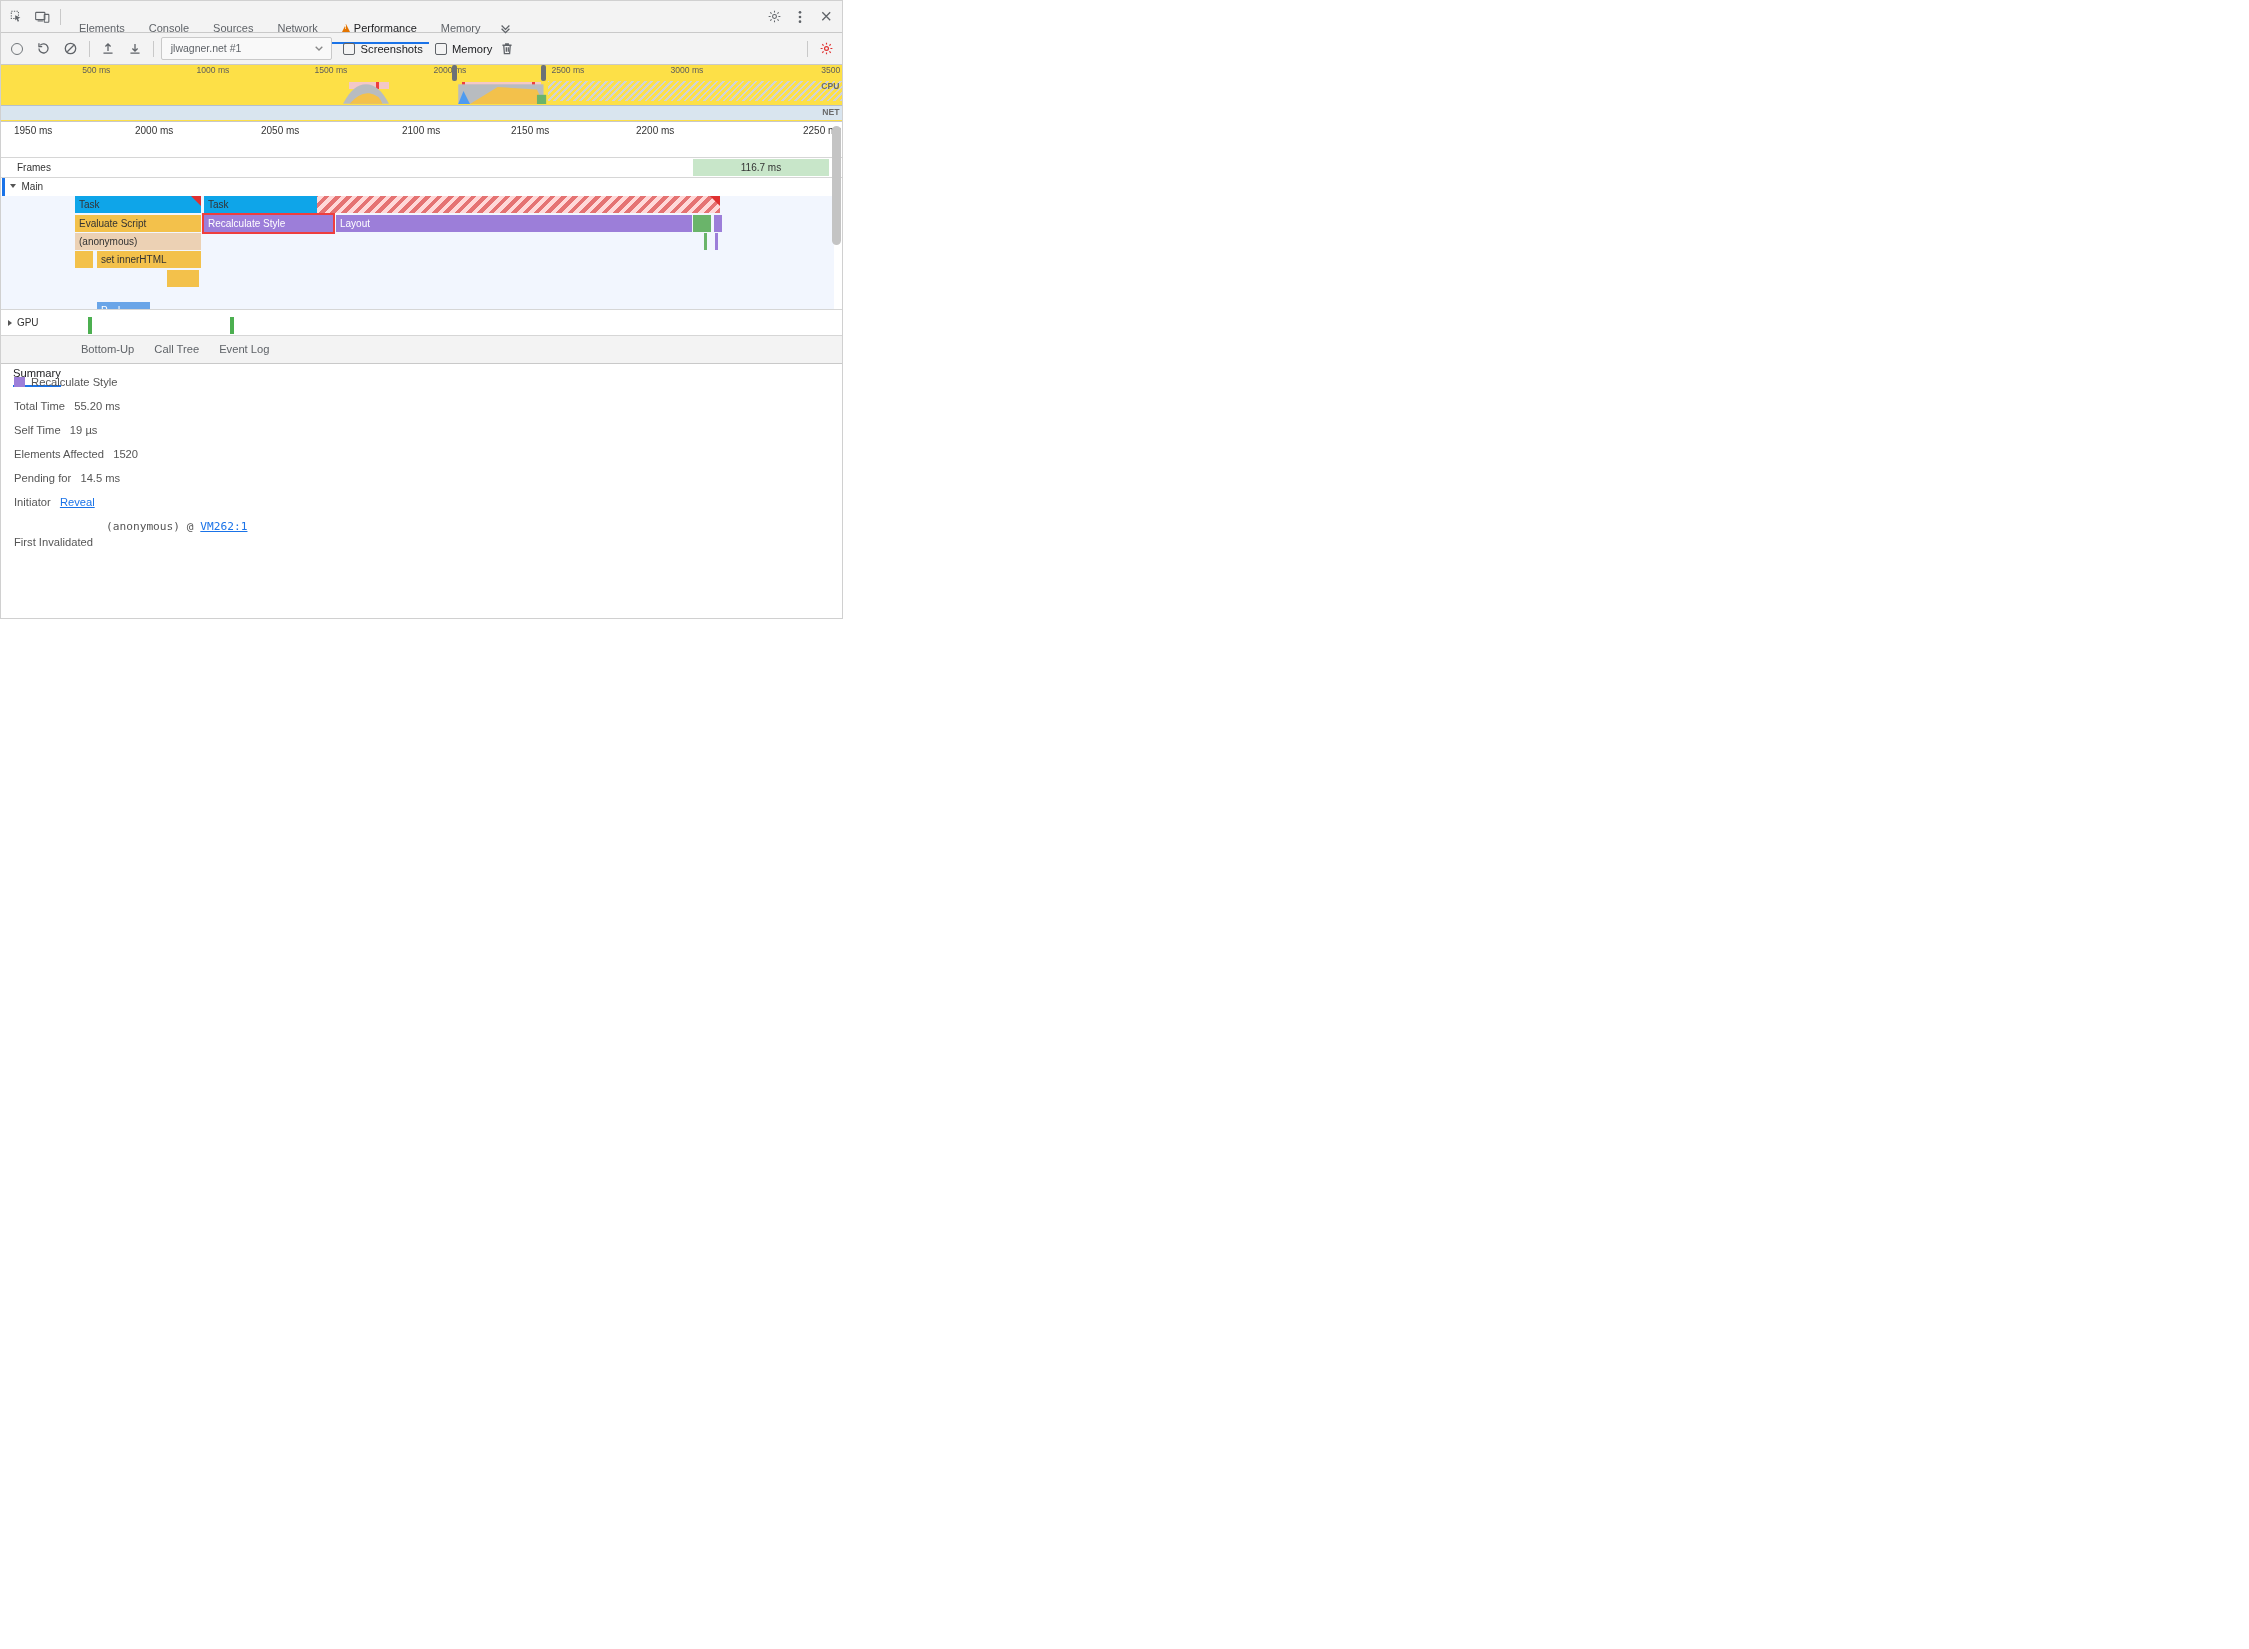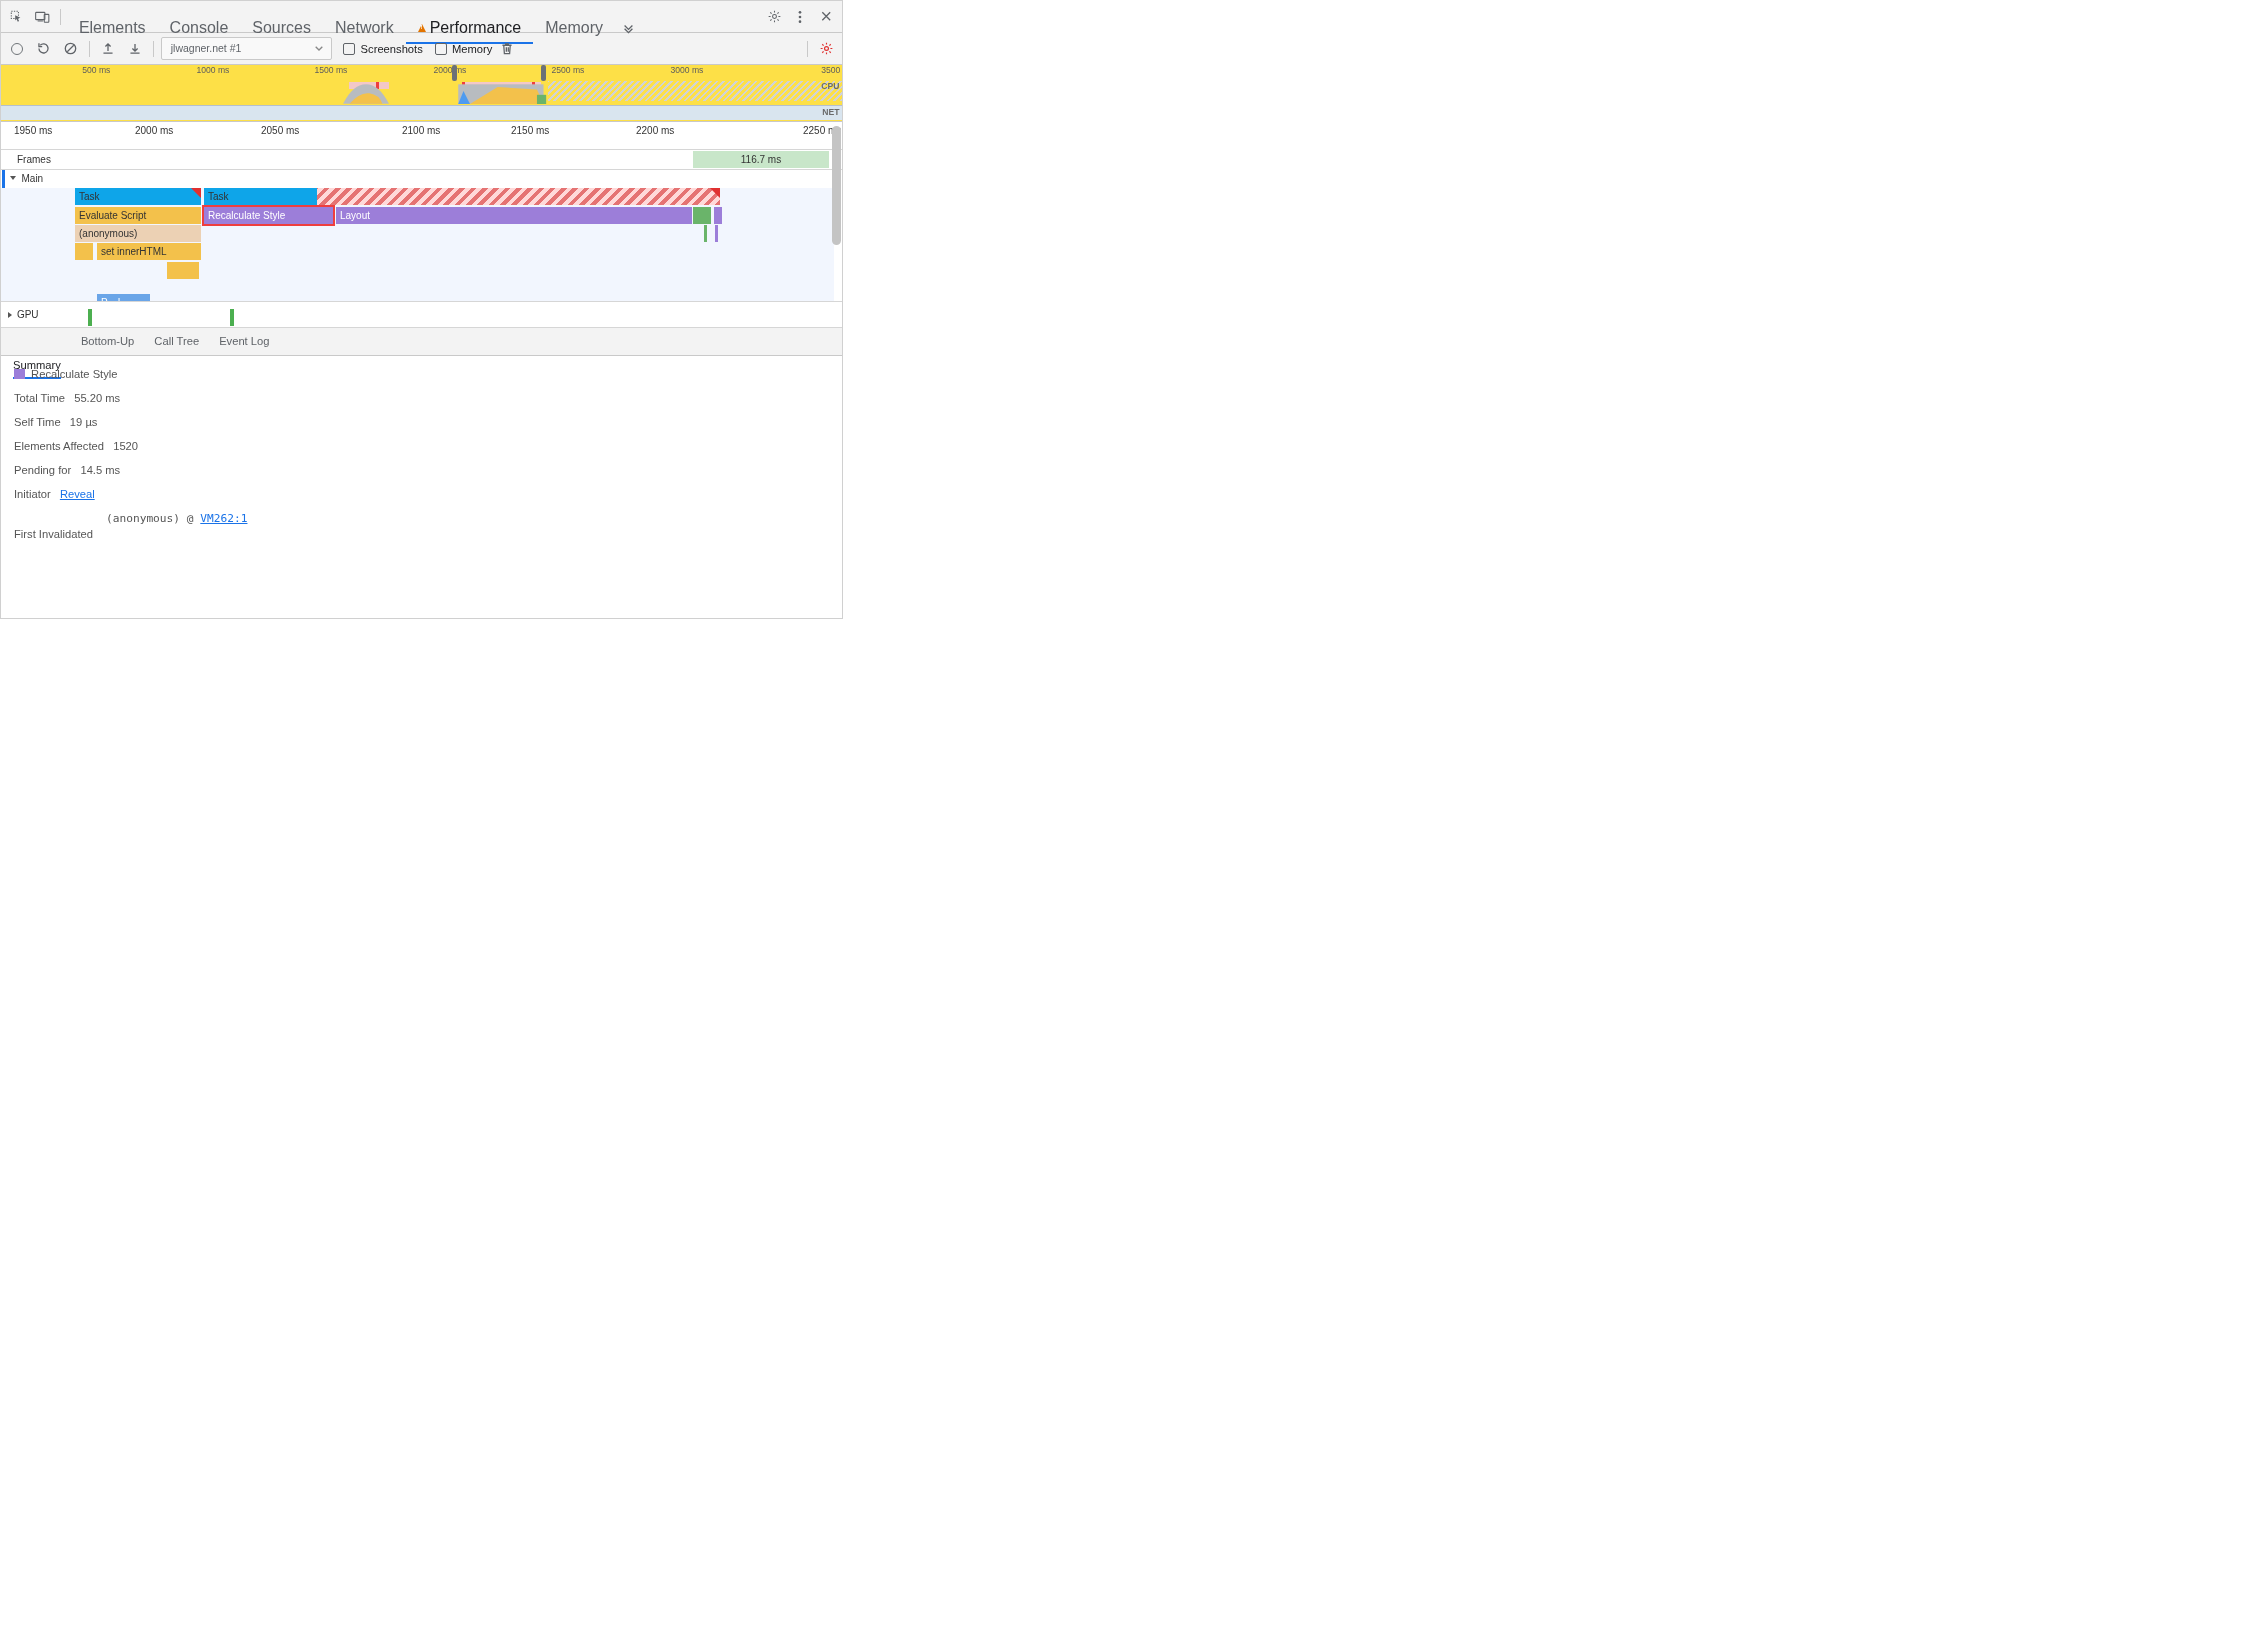--- a/index.html
+++ b/index.html
@@ -25,21 +25,21 @@
   }
   .topbar .icon-btn {
     width:26px; height:26px;
     display:flex; align-items:center; justify-content:center;
     color:#5a5a5a; border-radius:2.6px;
   }
   .sep { width:0.7px; height:16px; background:#c9c9c9; margin:0 4px; }
   .tabs { display:flex; align-items:center; height:100%; margin-left:2.6px; }
   .tab {
     padding:0 12px; height:100%; display:flex; align-items:center;
-    color:#5f6368; font-size:16px;
+    color:#5f6368; font-size:11px;
     border-bottom:2px solid transparent;
     gap:4px;
     margin-top:24px;
   }
   .tab.active { color:#202124; border-bottom-color:#1a73e8; }
   .spacer { flex:1; }
   .warn-tri {
     width:0; height:0; border-left:4.6px solid transparent; border-right:4.6px solid transparent;
     border-bottom:8px solid #e37400; position:relative;
   }
@@ -79,21 +79,21 @@
     position:absolute; top:16px; height:20px;
     background:repeating-linear-gradient(-45deg,#d1d3d6 0 2px, transparent 2px 4.6px);
   }
   .ov-net-strip { position:absolute; top:40px; height:14.5px; left:0; right:0; background:#d9e5ef; border-top:0.7px solid #b5c0cd; }
   .ov-sel-handle { position:absolute; top:0; width:5.3px; height:16px; background:#6b7177; border-radius:2px; }
   .ov-redtick { position:absolute; top:17px; width:2.6px; height:6.6px; background:#ee3e3e; }
   .ov-pinkbar { position:absolute; top:17px; height:6.6px; background:#f3c8c8; }
   .ov-flame { position:absolute; bottom:17px; }
   
   .mainruler {
-    height:28px; border-bottom:0.7px solid #d6d6d6; position:relative; font-size:10px;
+    height:36px; border-bottom:0.7px solid #d6d6d6; position:relative; font-size:10px;
   }
   .mr-tick { position:absolute; top:2.6px; color:#333; }
   .frames-row {
     height:20px; display:flex; align-items:center; border-bottom:0.7px solid #d6d6d6; position:relative;
     font-size:10px; color:#333;
   }
   .frames-row .label { padding-left:16px; }
   .frames-block {
     position:absolute; right:13px; top:1.3px; height:17px;
     background:#c8e6c9; display:flex; align-items:center; justify-content:center;

